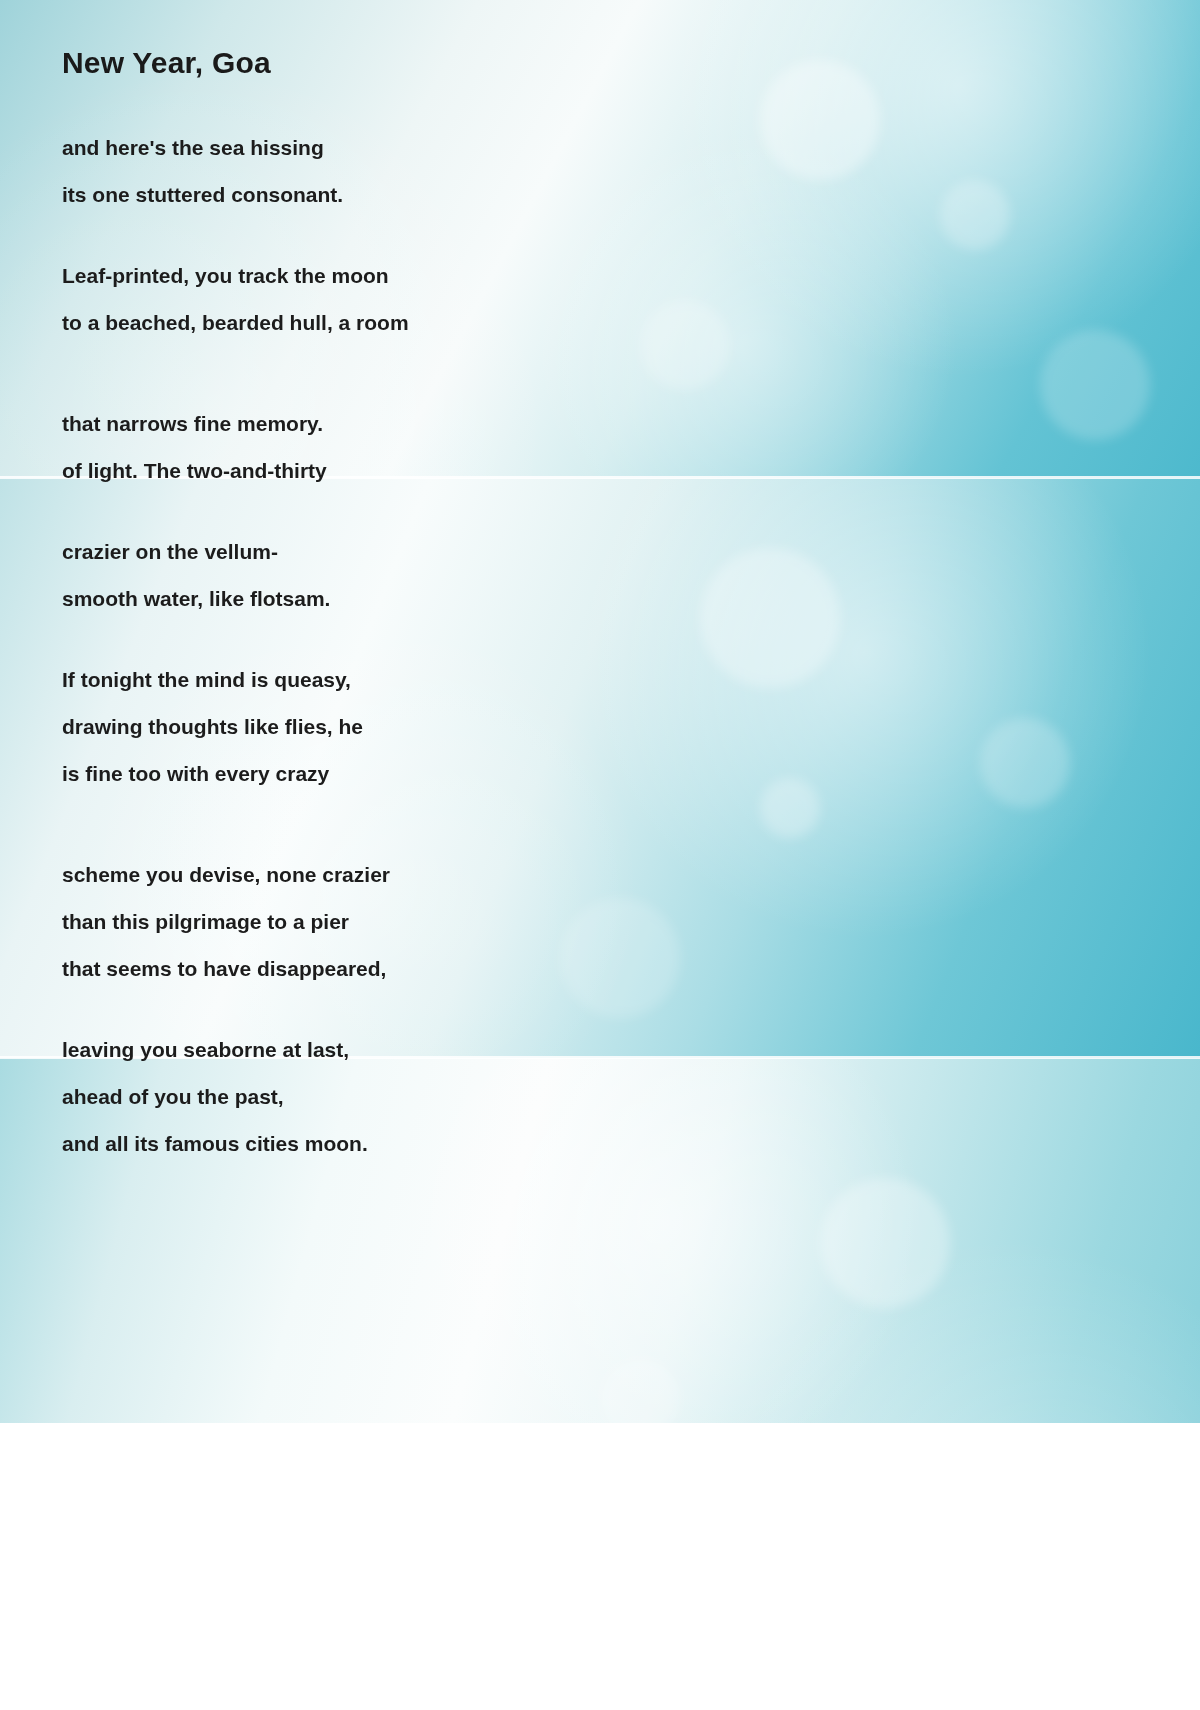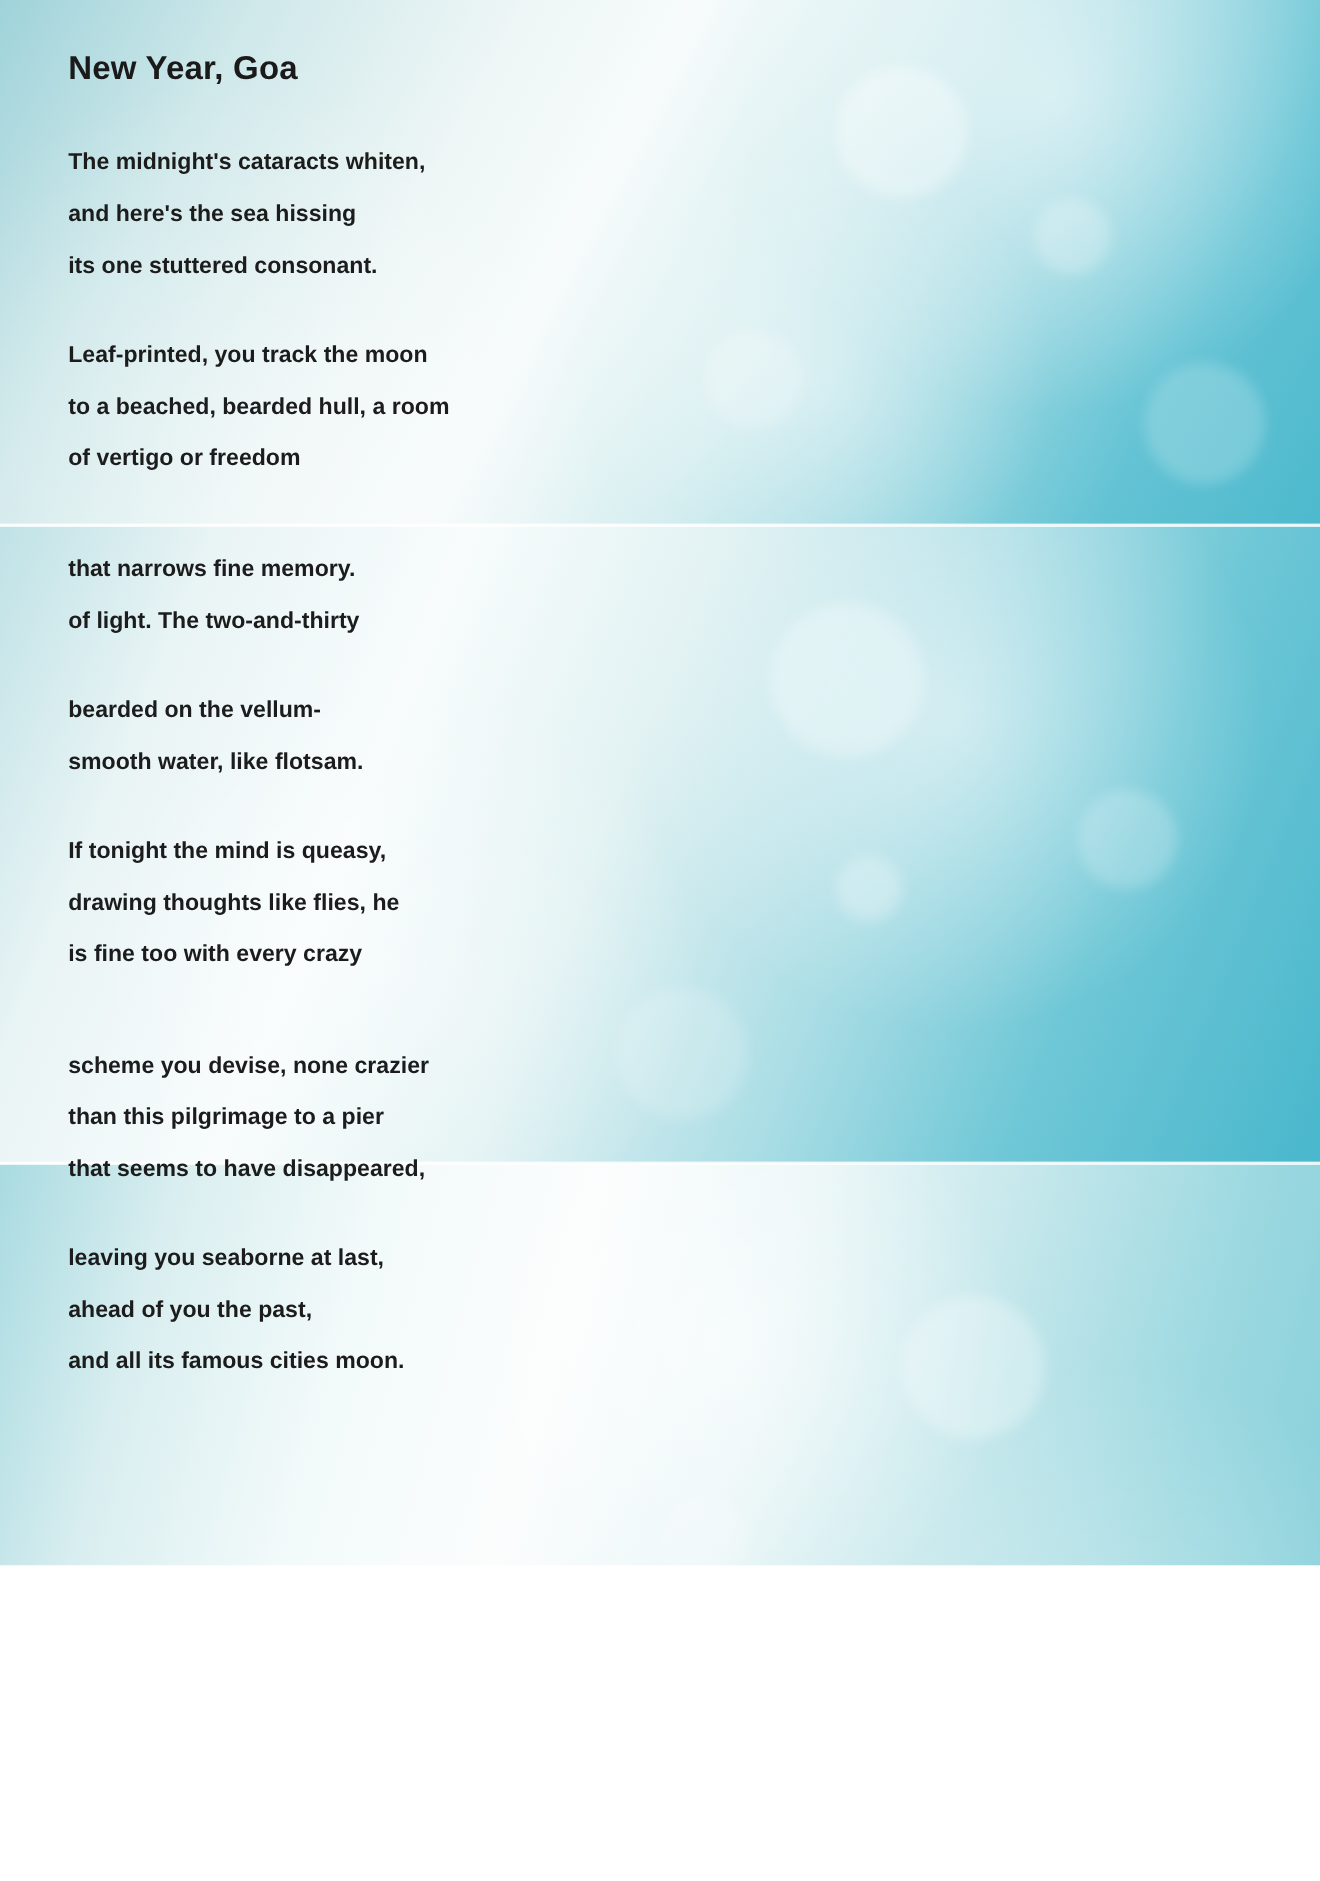--- a/index.html
+++ b/index.html
@@ -163,38 +163,36 @@
   </div>
 
   <div class="band-divider" style="top:476px;"></div>
   <div class="band-divider" style="top:1056px;"></div>
 
   <div class="poem-content">
 
     <h1 class="poem-title">New Year, Goa</h1>
 
     <div class="stanza">
-      <div class="poem-line">The midnight's cataracts whiten,</div>
       <div class="poem-line">and here's the sea hissing</div>
       <div class="poem-line">its one stuttered consonant.</div>
     </div>
 
     <div class="stanza stanza-gap-large">
       <div class="poem-line">Leaf-printed, you track the moon</div>
       <div class="poem-line">to a beached, bearded hull, a room</div>
-      <div class="poem-line">of vertigo or freedom</div>
     </div>
 
     <div class="stanza">
       <div class="poem-line">that narrows fine memory.</div>
       <div class="poem-line">of light. The two-and-thirty</div>
     </div>
 
     <div class="stanza">
-      <div class="poem-line">bearded on the vellum-</div>
+      <div class="poem-line">crazier on the vellum-</div>
       <div class="poem-line">smooth water, like flotsam.</div>
     </div>
 
     <div class="stanza stanza-gap-large">
       <div class="poem-line">If tonight the mind is queasy,</div>
       <div class="poem-line">drawing thoughts like flies, he</div>
       <div class="poem-line">is fine too with every crazy</div>
     </div>
 
     <div class="stanza">

